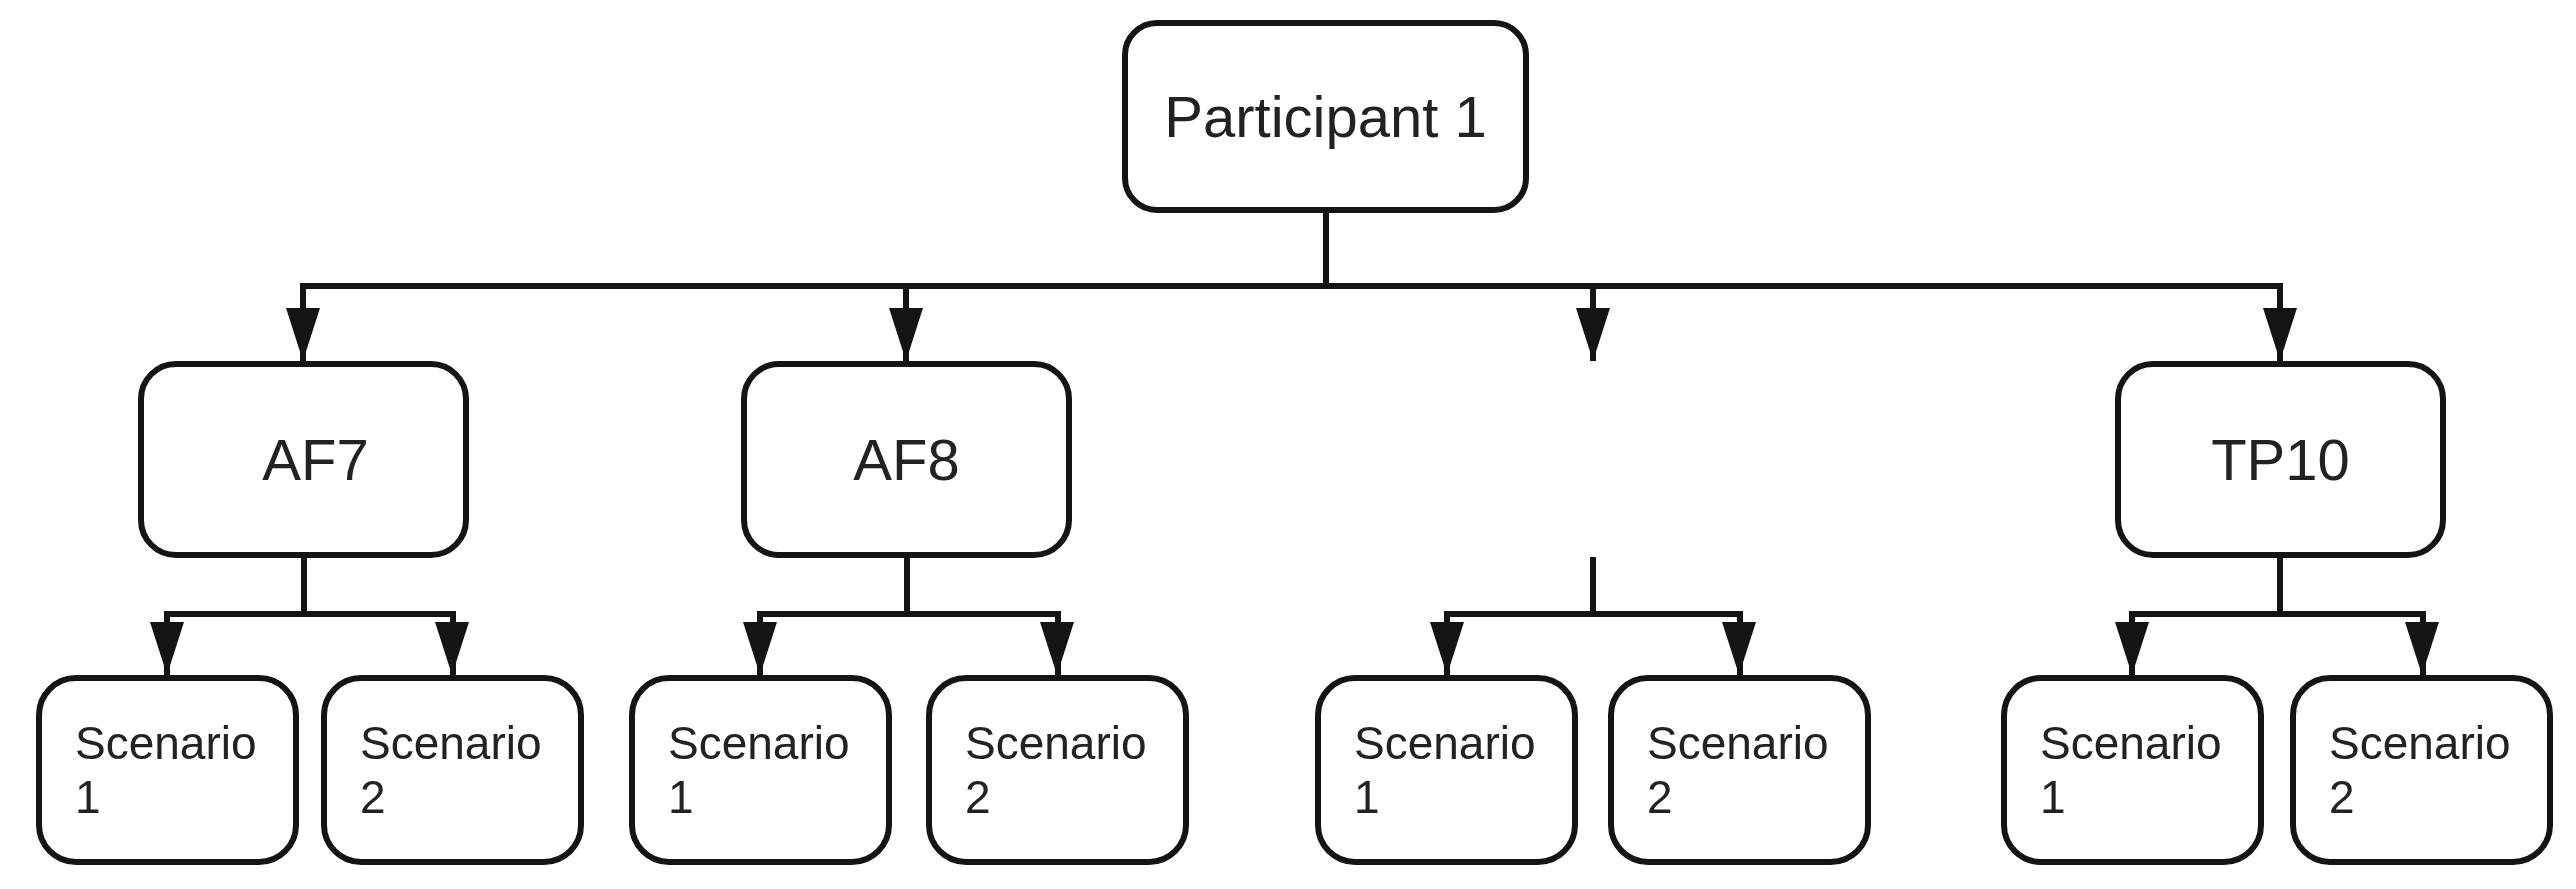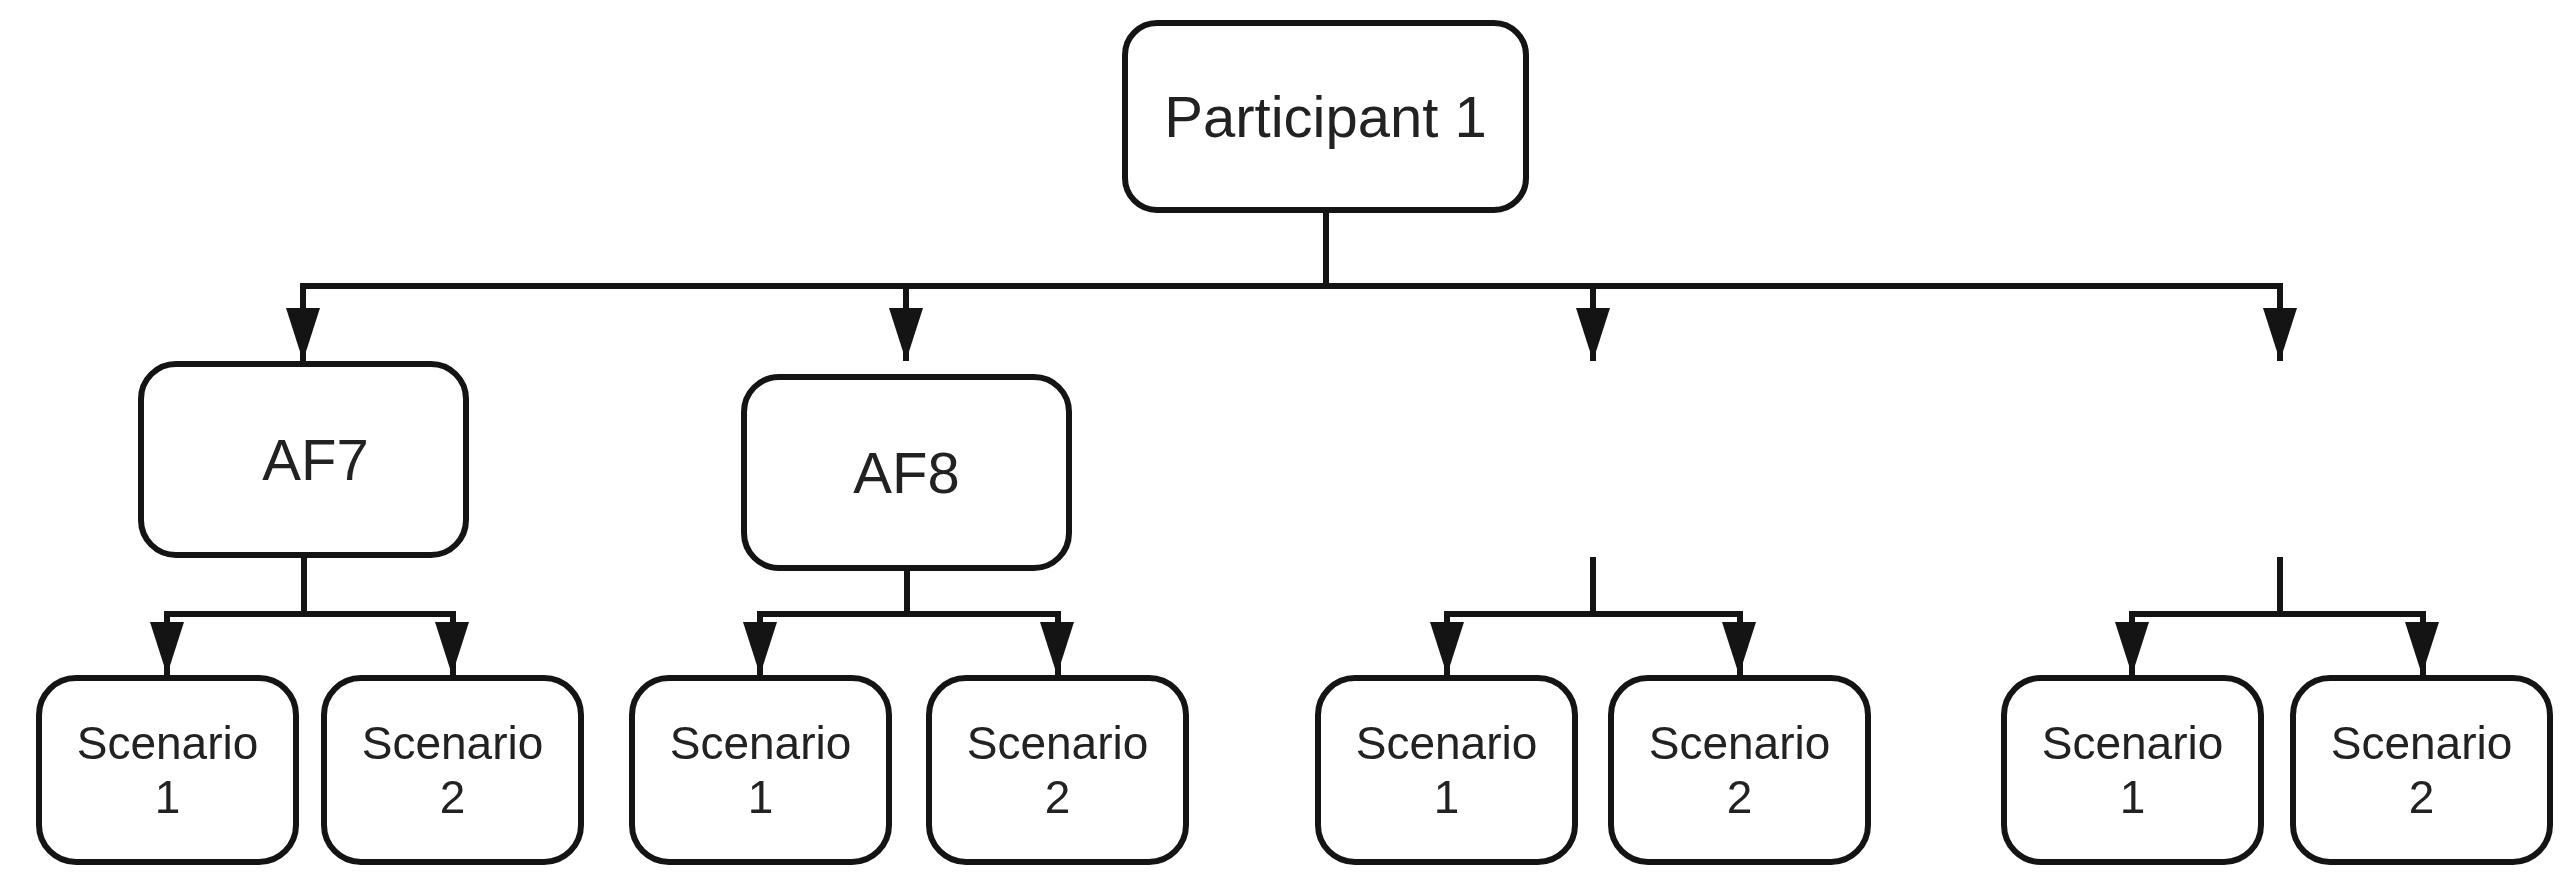--- a/index.html
+++ b/index.html
@@ -17,21 +17,21 @@
     overflow: hidden;
   }
   .node {
     position: absolute;
     box-sizing: border-box;
     background: #ffffff;
     border: 6.8px solid #141414;
     display: flex;
     align-items: center;
     justify-content: center;
-    text-align: center;
+    text-align: left;
     z-index: 2;
   }
   .node-root {
     width: 407px;
     height: 193px;
     border-radius: 35px;
     font-size: 58px;
     white-space: nowrap;
   }
   .node-ch {
@@ -87,22 +87,25 @@
   <div class="vline" style="left:1590px; top:283px; height:78px;"></div>
   <div class="vline" style="left:2277px; top:283px; height:78px;"></div>
   <div class="arrow" style="left:286px;  top:308px;"></div>
   <div class="arrow" style="left:889px; top:308px;"></div>
   <div class="arrow" style="left:1576px; top:308px;"></div>
   <div class="arrow" style="left:2263px; top:308px;"></div>
 
   <div class="node node-ch" style="left:138px; top:361px;padding-left:24px;">
     <span class="lbl">AF7</span>
   </div>
-  <div class="node node-ch" style="left:741px; top:374px;">
+  <div class="node node-ch" style="left:741px; top:361px;">
     <span class="lbl">AF8</span>
+  </div>
+  <div class="node node-ch" style="left:2115px; top:361px;">
+    <span class="lbl">TP10</span>
   </div>
 
   <div class="vline" style="left:301px; top:557px; height:59px;"></div>
   <div class="hline" style="left:164px; top:611px; width:292px;"></div>
   <div class="vline" style="left:164px; top:611px; height:64px;"></div>
   <div class="vline" style="left:450px; top:611px; height:64px;"></div>
   <div class="arrow" style="left:150px; top:622px;"></div>
   <div class="arrow" style="left:435px; top:622px;"></div>
 
   <div class="vline" style="left:904px; top:557px; height:59px;"></div>

